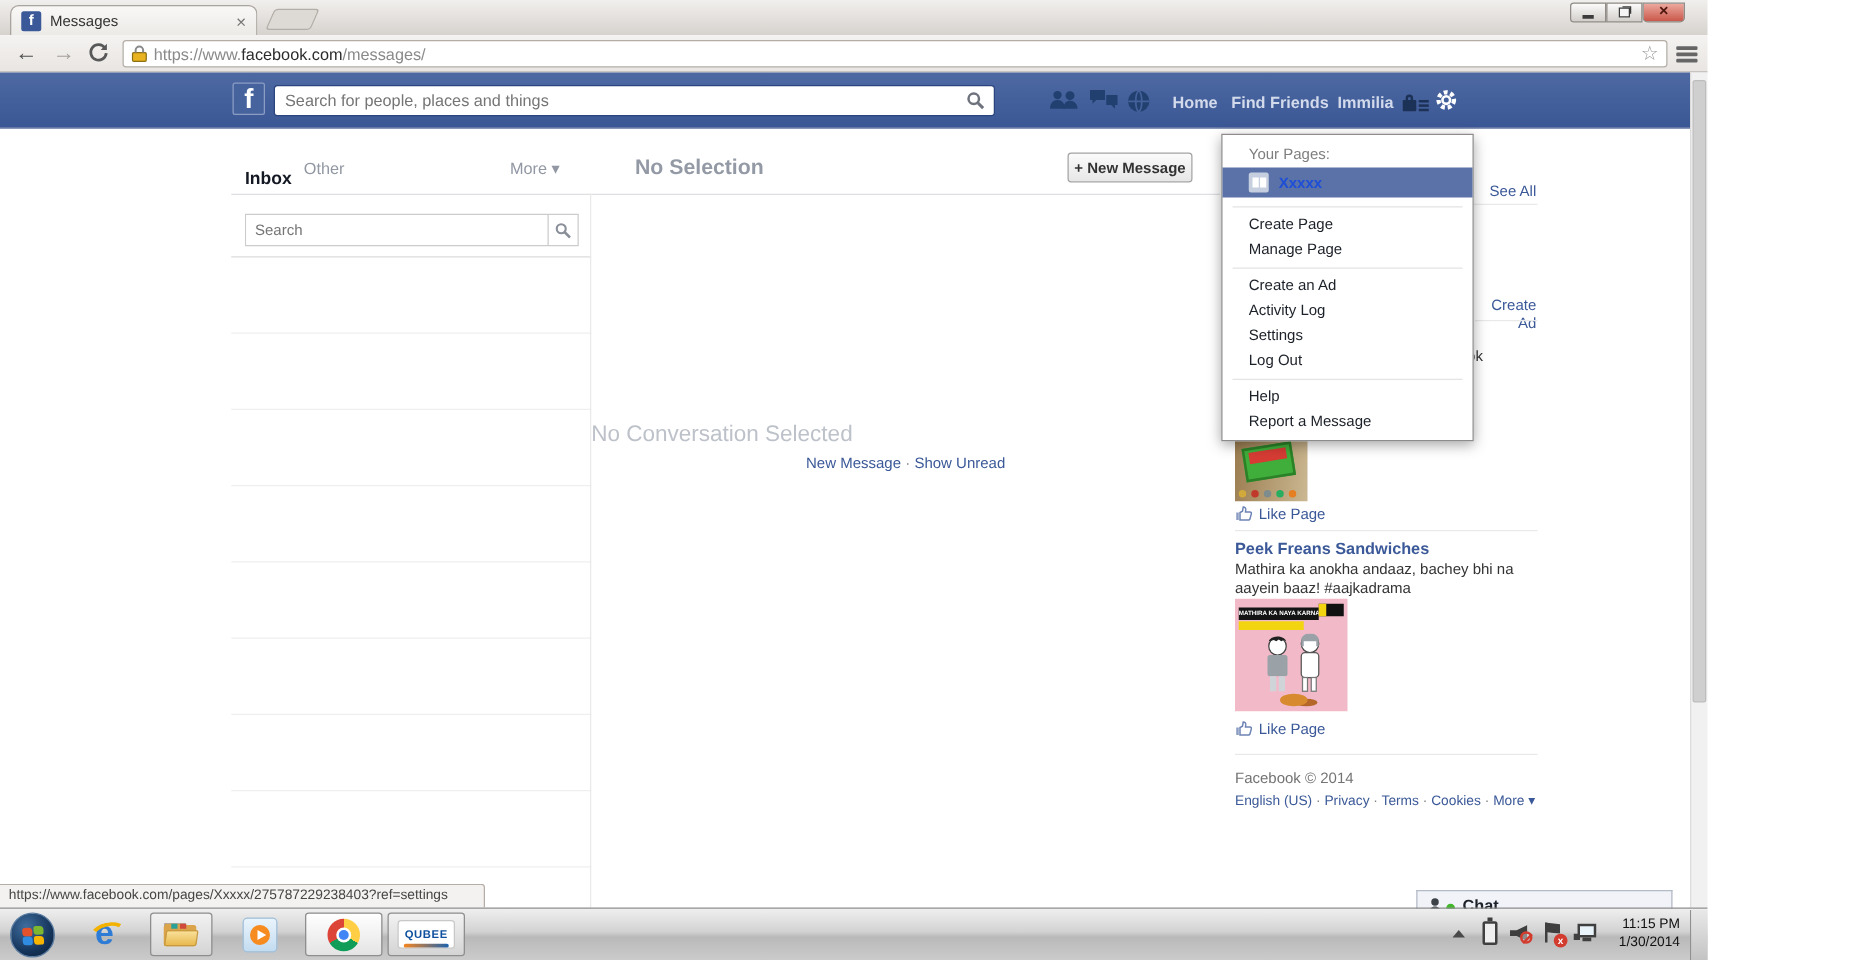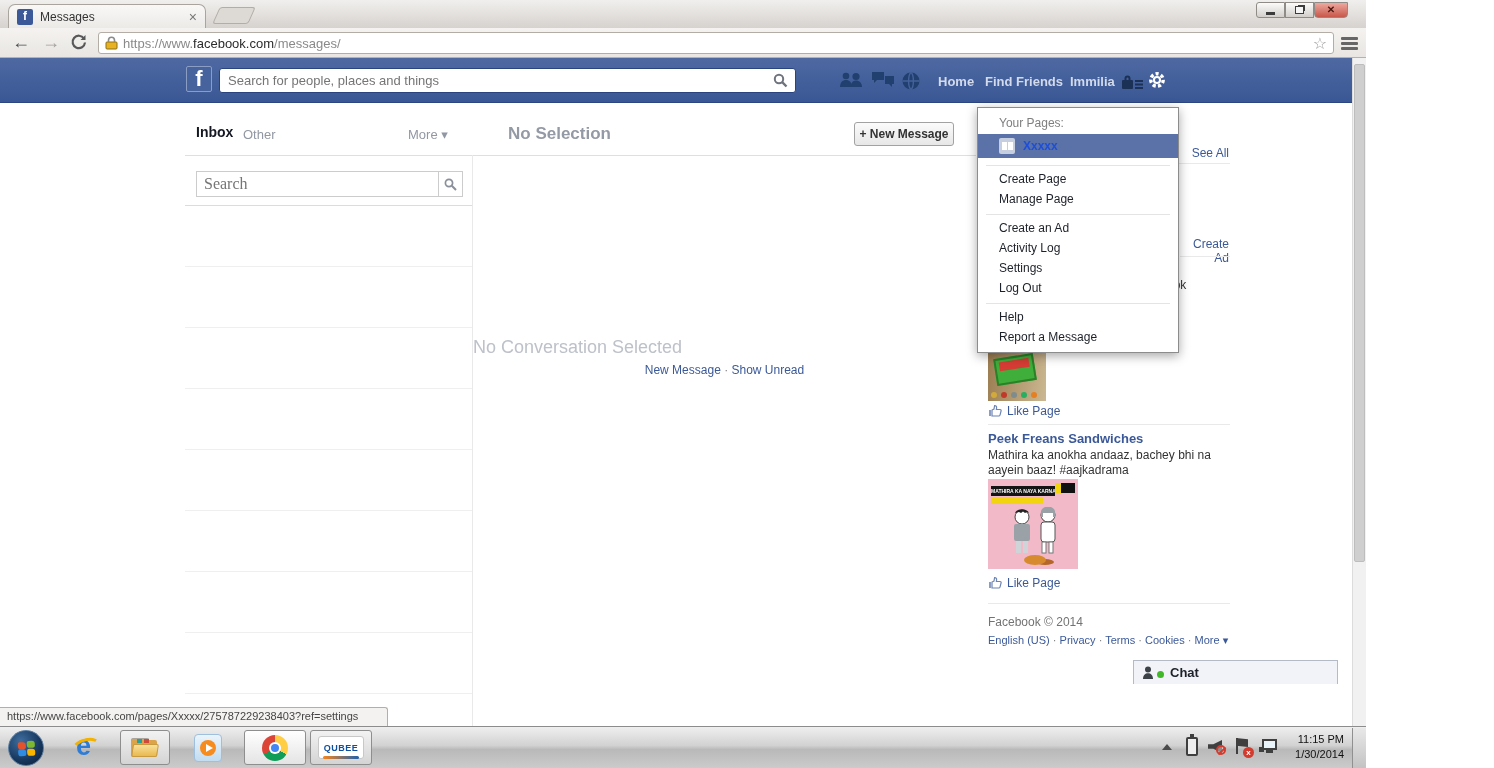--- a/index.html
+++ b/index.html
@@ -62,27 +62,27 @@
   .dd-hl { left:0; top:26px; width:200px; height:24px; background:#5a72a7; }
   .dd-pageicon { left:21px; top:30px; width:16px; height:16px; background:#c6cfdf; border-radius:2px; }
   .dd-pageicon i { position:absolute; top:4px; width:5px; height:8px; background:#fff; }
   .dd-pagename { left:45px; top:31px; font-size:12px; font-weight:bold; color:#1d4ed8; }
   .dd-item { left:21px; font-size:12px; color:#1c2028; }
   .dd-div { left:8px; width:184px; height:1px; background:#e4e4e4; }
 
   
   .content { left:0; top:103px; width:1352px; height:623px; background:#fff; }
   .hline { height:1px; background:#dddfe2; }
-  .inbox { left:196px; top:21px; font-size:14px; font-weight:bold; color:#141823; }
+  .inbox { left:196px; top:31px; font-size:14px; font-weight:bold; color:#141823; }
   .other { left:243px; top:24px; font-size:13px; color:#9197a3; }
   .more { left:408px; top:24px; font-size:13px; color:#9197a3; }
   .convsearch { left:196px; top:68px; width:267px; height:26px; border:1px solid #ccc; background:#fff;
     display:flex; }
-  .convsearch input { flex:1; border:none; outline:none; font-size:16px; color:#333; padding:0 7px;
-    font-family:Liberation Serif, serif; }
+  .convsearch input { flex:1; border:none; outline:none; font-size:12px; color:#333; padding:0 7px;
+    font-family:Liberation Sans, sans-serif; }
   .convsearch .mag { width:24px; border-left:1px solid #ccc; display:flex; align-items:center; justify-content:center; }
   .convlist { left:185px; top:102px; width:288px; height:489px; border-top:1px solid #dcdcdc; }
   .convrow { height:61px; border-bottom:1px solid #efefef; }
   .vline { left:472px; top:52px; width:1px; height:571px; background:#e9e9e9; }
   .nosel { left:508px; top:21px; font-size:17px; font-weight:bold; color:#949aa5; }
   .newmsgbtn { left:854px; top:19px; width:100px; height:24px; background:linear-gradient(#fbfbfb,#e7e7e7);
     border:1px solid #a2a2a2; border-radius:3px; font-size:12px; font-weight:bold; color:#333;
     text-align:center; line-height:22px; }
   .emptyhead { left:473px; top:234px; width:503px; text-align:left; font-size:18px; color:#bdc1c9; }
   .emptylinks { left:473px; top:260px; width:503px; text-align:center; font-size:12px; }
@@ -113,21 +113,21 @@
   .ad2 { left:988px; top:376px; width:90px; height:90px; background:#f2bac8; overflow:hidden; }
   .ad2 .banner { position:absolute; left:3px; top:7px; width:64px; height:10px; background:#141414;
     color:#fff; font-size:5px; font-weight:bold; line-height:10px; text-align:center; white-space:nowrap; }
   .ad2 .strip { position:absolute; left:3px; top:18px; width:52px; height:7px; background:#f2d411; }
   .ad2 .logo { position:absolute; right:3px; top:4px; width:20px; height:10px; background:#111;
     border-left:6px solid #f2d411; }
   .ad2 .cookie { position:absolute; left:36px; bottom:4px; width:22px; height:10px; background:#d78b2e;
     border-radius:50%; box-shadow:10px 2px 0 -2px #b5672a; }
 
   
-  .chatbar { left:1133px; top:660px; width:205px; height:24px; background:#f1f3f8;
+  .chatbar { left:1133px; top:712px; width:205px; height:24px; background:#f1f3f8;
     border:1px solid #b4bac6; border-bottom:none; display:flex; align-items:center; padding:0 9px; }
   .chatlabel { font-size:13px; font-weight:bold; color:#1d2129; margin-left:6px; }
   .greendot { width:7px; height:7px; border-radius:50%; background:#42b72a; margin-left:2px; margin-top:4px; }
   .statusbar { left:0; top:707px; width:388px; height:19px; background:#f4f2f0;
     border:1px solid #b5aea6; border-left:none; border-bottom:none; border-radius:0 3px 0 0;
     font-size:11px; color:#454545; line-height:17px; padding:0 7px; white-space:nowrap; overflow:hidden; }
 
   
   .scrolltrack { left:1352px; top:58px; width:14px; height:668px; background:#f1f1f1; border-left:1px solid #dcdcdc; }
   .scrollthumb { left:1354px; top:64px; width:11px; height:498px; background:#cfcfcf; border:1px solid #bdbdbd; border-radius:2px; }

